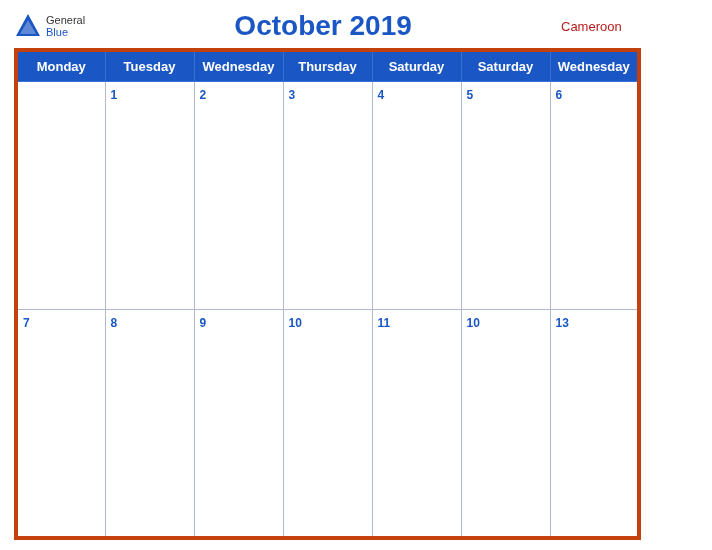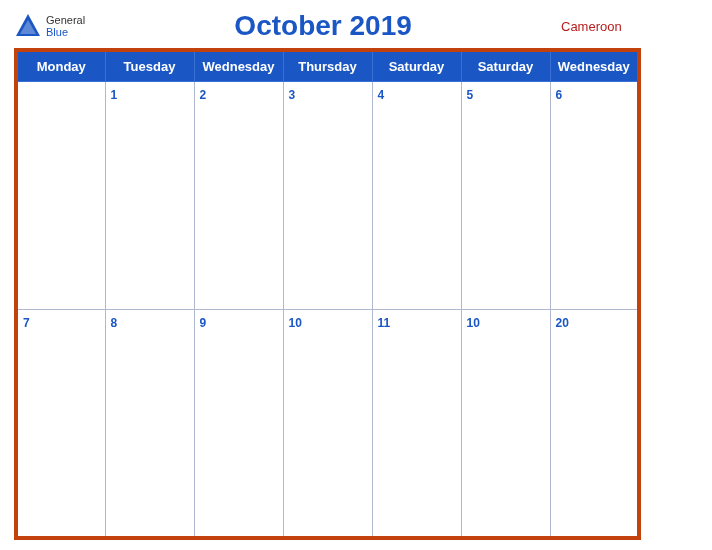--- a/index.html
+++ b/index.html
@@ -133,17 +133,17 @@
           <td><span class="day-num">5</span></td>
           <td><span class="day-num">6</span></td>
         </tr>
         <tr>
           <td><span class="day-num">7</span></td>
           <td><span class="day-num">8</span></td>
           <td><span class="day-num">9</span></td>
           <td><span class="day-num">10</span></td>
           <td><span class="day-num">11</span></td>
           <td><span class="day-num">10</span></td>
-          <td><span class="day-num">20</span></td>
+          <td><span class="day-num">13</span></td>
         </tr>
       </tbody>
   </table>
 </div>
 
 </body></html>

